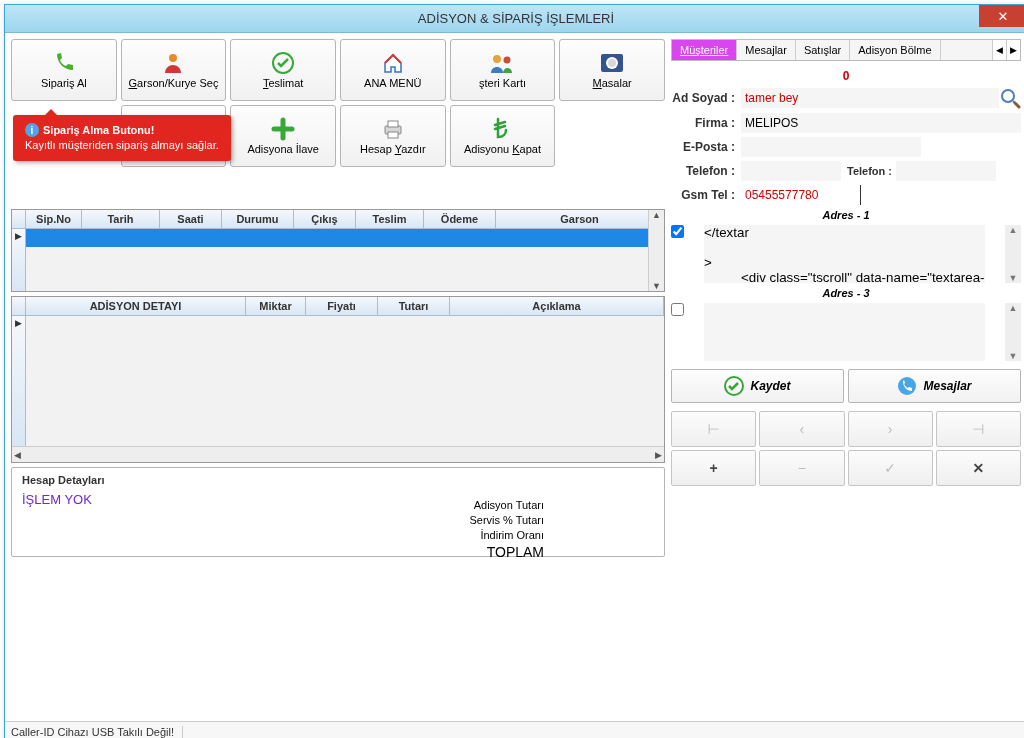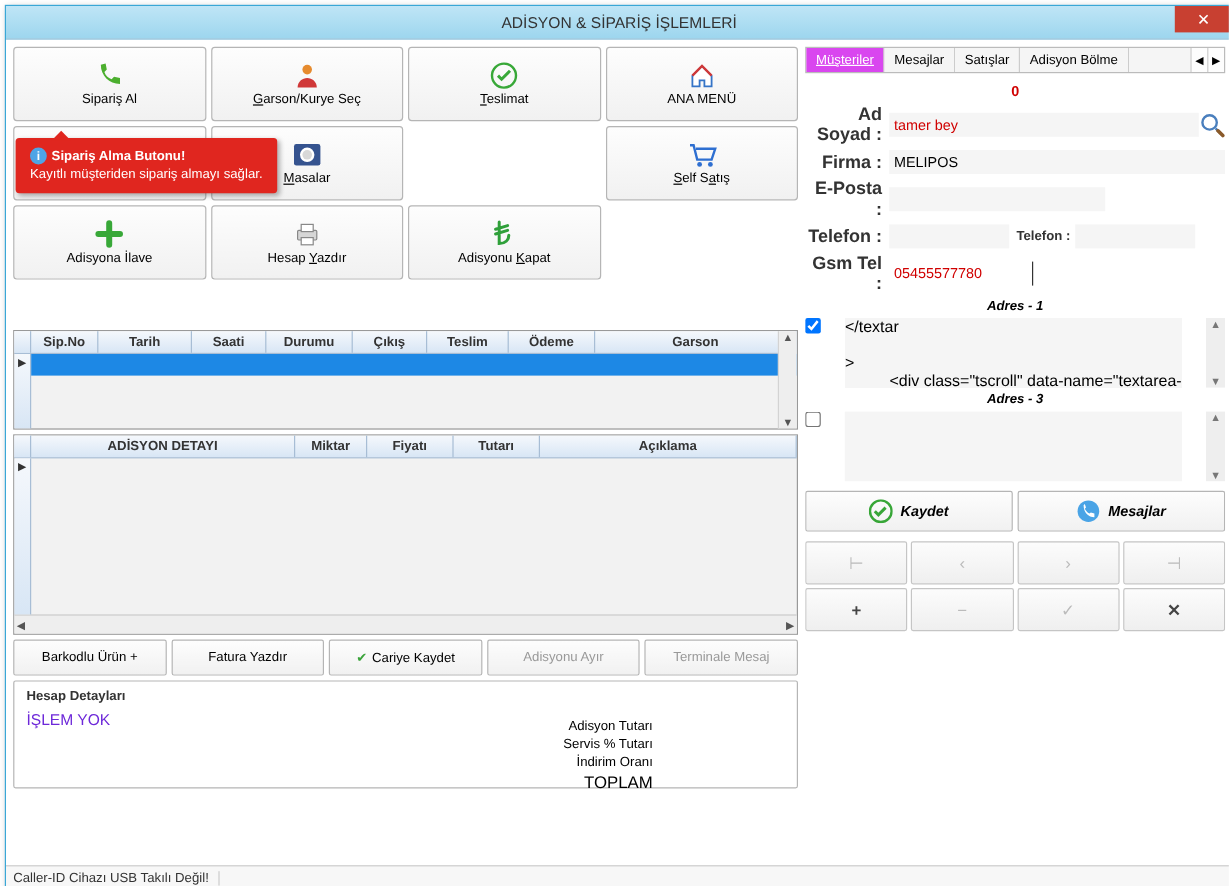--- a/index.html
+++ b/index.html
@@ -9,21 +9,21 @@
 
 .titlebar { height: 28px; background: linear-gradient(#bfe5f6, #9dd6ee); display: flex; align-items: center; justify-content: center; position: relative; border-bottom: 1px solid #7fb8d6; }
 .titlebar .title { font-size: 13px; color: #333; }
 .titlebar .close { position: absolute; right: 0; top: 0; width: 48px; height: 22px; background: #c84031; color: #fff; display: flex; align-items: center; justify-content: center; font-size: 13px; cursor: pointer; }
 
 .content { flex: 1; display: flex; gap: 6px; padding: 6px; overflow: hidden; }
 .left { flex: 1; display: flex; flex-direction: column; gap: 4px; }
 .right { width: 350px; display: flex; flex-direction: column; gap: 4px; }
 
 
-.btn-grid { display: grid; grid-template-columns: repeat(4, 1fr); gap: 4px; }
+.btn-grid { display: grid; grid-template-columns: repeat(6, 1fr); gap: 4px; }
 .big-btn { height: 62px; border: 1px solid #b5b5b5; background: linear-gradient(#fdfdfd,#f1f1f1); border-radius: 3px; display: flex; flex-direction: column; align-items: center; justify-content: center; font-size: 11px; cursor: pointer; position: relative; }
 .big-btn .icon { height: 24px; display: flex; align-items: center; justify-content: center; margin-bottom: 2px; }
 .big-btn span.label { text-align: center; }
 .big-btn u { text-decoration: underline; }
 
 
 .balloon { position: absolute; z-index: 50; left: 8px; top: 110px; background: #e0261f; color: #fff; padding: 8px 12px 10px 12px; border-radius: 3px; font-size: 11px; box-shadow: 2px 2px 4px rgba(0,0,0,0.3); width: 218px; }
 .balloon::before { content: ""; position: absolute; top: -14px; left: 30px; border: 8px solid transparent; border-bottom-color: #e0261f; }
 .balloon .b-title { font-weight: bold; display: flex; align-items: center; gap: 4px; margin-bottom: 2px; }
 .balloon .info-icon { width:14px; height:14px; border-radius:50%; background:#4fa4e6; display:flex;align-items:center;justify-content:center;font-size:10px;font-weight:bold;color:#fff; }
@@ -54,21 +54,21 @@
 
 
 .tabs { display:flex; border:1px solid #bbb; align-items:stretch; }
 .tabs .tab { font-size:11px; padding:4px 8px; border-right:1px solid #ccc; background:#f5f5f5; cursor:pointer; white-space:nowrap; }
 .tabs .tab.active { background:#d946ef; color:#fff;text-decoration:underline; }
 .tabs .navbtn { width:14px; display:flex; align-items:center; justify-content:center; font-size:9px; background:#fdfdfd; border-left:1px solid #ccc; cursor:pointer; }
 
 
 .form { flex:1; display:flex; flex-direction:column; gap:4px; font-size:11px; padding-top:4px; overflow:hidden;}
 .form .row { display:flex; align-items:center; }
-.form .row label { width:64px; text-align:right; margin-right:6px; font-size:15px; font-weight:bold; color:#333;}
+.form .row label { width:64px; text-align:right; margin-right:6px; font-size:12px; font-weight:bold; color:#333;}
 .form input[type=text] { border:0; background:#f5f5f5; height:20px; padding:0 4px; font-size:12px; }
 .form .wide { flex:1; }
 .adname { color:#d00000; font-size:15px; font-weight:normal; }
 .zero { color:#d00000; font-weight:bold; text-align:center; font-size:12px; }
 .search-icon { width:22px; height:22px; display:flex; align-items:center; justify-content:center; cursor:pointer; }
 .tel2 { margin-left:6px; font-size:11px; font-weight:bold; color:#333; }
 
 .addr-label { text-align:center; font-style:italic; font-weight:bold; font-size:11px; }
 .addr-row { display:flex; gap:20px; align-items:flex-start; }
 .addr-row textarea { flex:1; height:58px; border:0; background:#f5f5f5; resize:none; }
@@ -243,27 +243,20 @@
         <div class="grid-body grid2-body">
           <div class="rowmark">▶</div>
           <div style="flex:1"></div>
         </div>
         <div class="grid-hscroll">
             <span>◀</span>
             <span>▶</span>
           </div>
       </div>
 
-      <div class="brow">
-        <button>Barkodlu Ürün +</button>
-        <button>Fatura Yazdır</button>
-        <button><span style="color:#3aa33a;margin-right:4px">✔</span><span>Cariye Kaydet</span></button>
-        <button class="disabled">Adisyonu Ayır</button>
-        <button class="disabled">Terminale Mesaj</button>
-      </div>
 
       <div class="hesap">
         <div class="htitle">Hesap Detayları</div>
         <div class="islem">İŞLEM YOK</div>
         <div class="totals">
           <div>Adisyon Tutarı</div>
           <div>Servis % Tutarı</div>
           <div>İndirim Oranı</div>
           <div class="tot">TOPLAM</div>
         </div>

